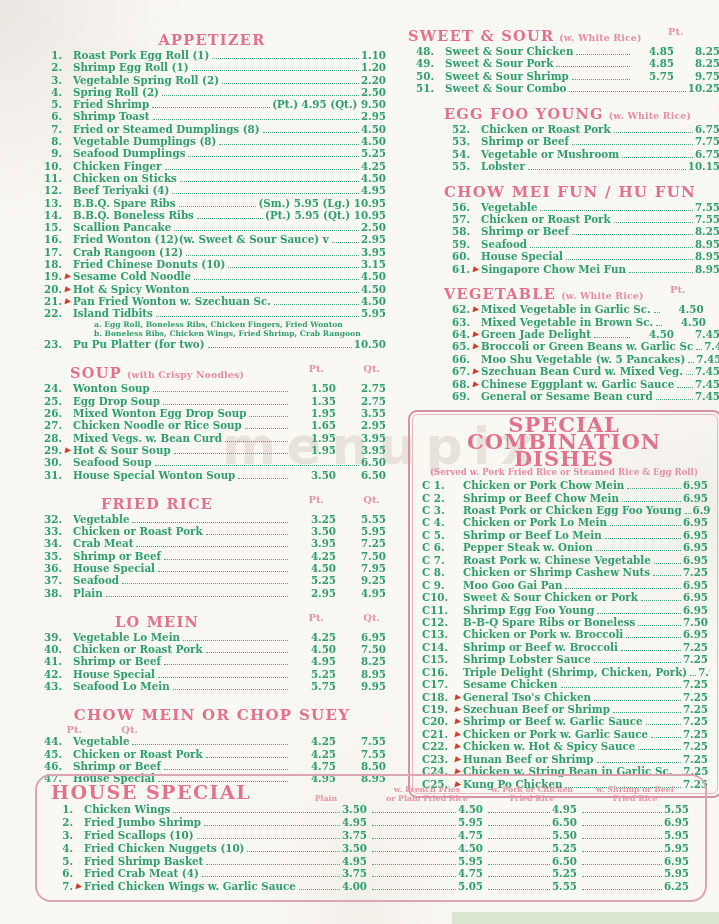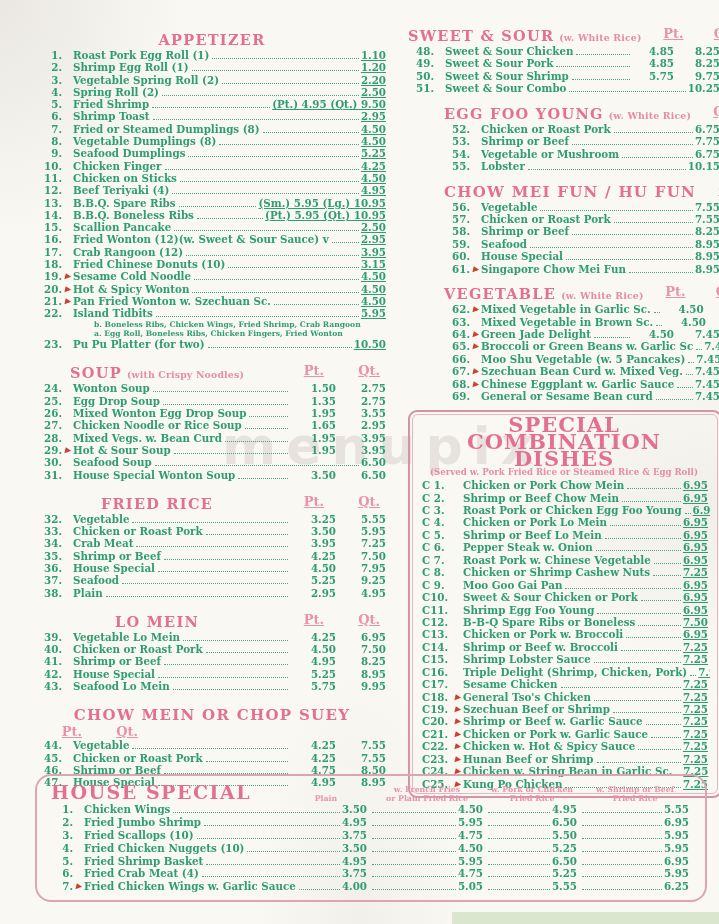--- a/index.html
+++ b/index.html
@@ -11,36 +11,36 @@
     font-family:"DejaVu Serif","Liberation Serif",serif;font-weight:bold;}
   .col{position:absolute;}
   #col-left{left:36px;top:30px;width:352px;--ptw:46px;--qtw:48px;}
   #col-right{left:408px;top:26px;width:314px;--ptw:42px;--qtw:44px;}
   .sec-head,.sec-subhead{display:flex;align-items:flex-start;white-space:nowrap;}
   .sec-title-wrap{flex:1;text-align:center;}
   .sec-title{color:#e4708f;font-size:14.5px;letter-spacing:1.3px;}
   .sec-title.big{font-size:15px;}
   .sec-note{color:#e78ca4;font-size:9.3px;letter-spacing:.2px;margin-left:5px;}
   .head-cols{display:flex;}
-  .col-label{color:#e794a8;font-size:13px;text-align:right;padding-right:8px;text-decoration:underline;}
+  .col-label{color:#e794a8;font-size:10px;text-align:right;padding-right:8px;}
   .col-label.c-pt{width:var(--ptw);}
   .col-label.c-qt{width:var(--qtw);}
   .menu-row{display:flex;align-items:baseline;white-space:nowrap;overflow:hidden;
     color:#2f9e6f;font-size:10.3px;line-height:12.3px;height:12.3px;}
   #col-right .menu-row{line-height:12.45px;height:12.45px;}
   .item-num{width:26px;text-align:right;flex:none;}
   .spicy-slot{width:11px;flex:none;display:inline-flex;justify-content:center;align-items:center;}
   .spicy-icon{width:0;height:0;border-left:6px solid #cd4030;border-top:2px solid transparent;
     border-bottom:4px solid transparent;transform:rotate(14deg);display:inline-block;}
   .item-name{flex:none;}
   .leader{flex:1;min-width:6px;border-bottom:1.6px dotted #3aa173;margin:0 2px 2.5px 3px;opacity:.9;}
   .pcell{text-align:right;padding-right:2px;flex:none;}
   .pcell.fix{width:var(--ptw);}
   .pcell.last{width:var(--qtw);}
-  .price-end,.price-note{flex:none;padding-right:2px;text-decoration:underline;}
+  .price-end,.price-note{flex:none;padding-right:2px;}
   .item-note{color:#2f9e6f;font-size:7.6px;font-weight:600;line-height:9.3px;height:9.3px;
     margin-left:58px;white-space:nowrap;}
   .m-sp{margin-top:13px;} .m-md{margin-top:9px;margin-left:36px;}
   
   .combo-box{position:relative;margin-top:7px;border:2px solid #d793a3;border-radius:9px;
     padding:4px 10px 6px 8px;}
   .combo-box::before{content:"";position:absolute;inset:2px;border:1px solid #e8b6c1;
     border-radius:6px;pointer-events:none;}
   .combo-box .menu-row{line-height:12.95px;height:12.95px;}
   .combo-box .item-num{width:30px;text-align:left;padding-left:4px;}
@@ -228,22 +228,22 @@
           <span class="leader"></span>
           <span class="price-end">4.50</span>
         </div>
         <div class="menu-row">
           <span class="item-num">22.</span>
           <span class="spicy-slot"></span>
           <span class="item-name">Island Tidbits</span>
           <span class="leader"></span>
           <span class="price-end">5.95</span>
         </div>
+        <div class="item-note">a. Egg Roll, Boneless Ribs, Chicken Fingers, Fried Wonton</div>
         <div class="item-note">b. Boneless Ribs, Chicken Wings, Fried Shrimp, Crab Rangoon</div>
-        <div class="item-note">a. Egg Roll, Boneless Ribs, Chicken Fingers, Fried Wonton</div>
         <div class="menu-row">
           <span class="item-num">23.</span>
           <span class="spicy-slot"></span>
           <span class="item-name">Pu Pu Platter (for two)</span>
           <span class="leader"></span>
           <span class="price-end">10.50</span>
         </div>
       </div>
       <div class="section m-sp">
         <div class="sec-head">

